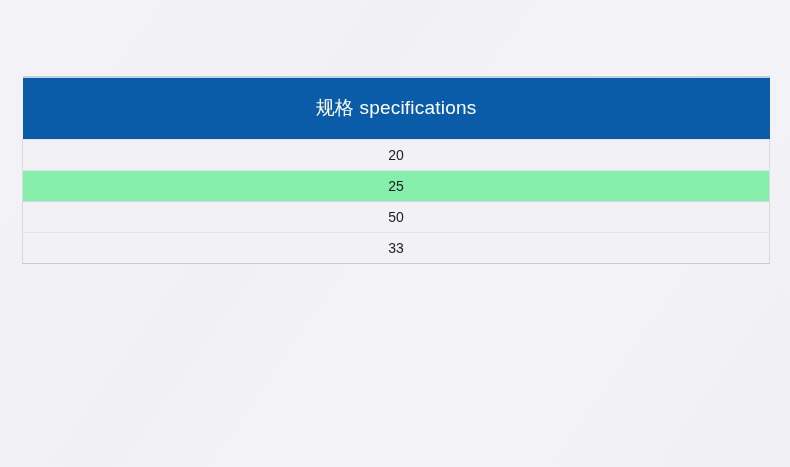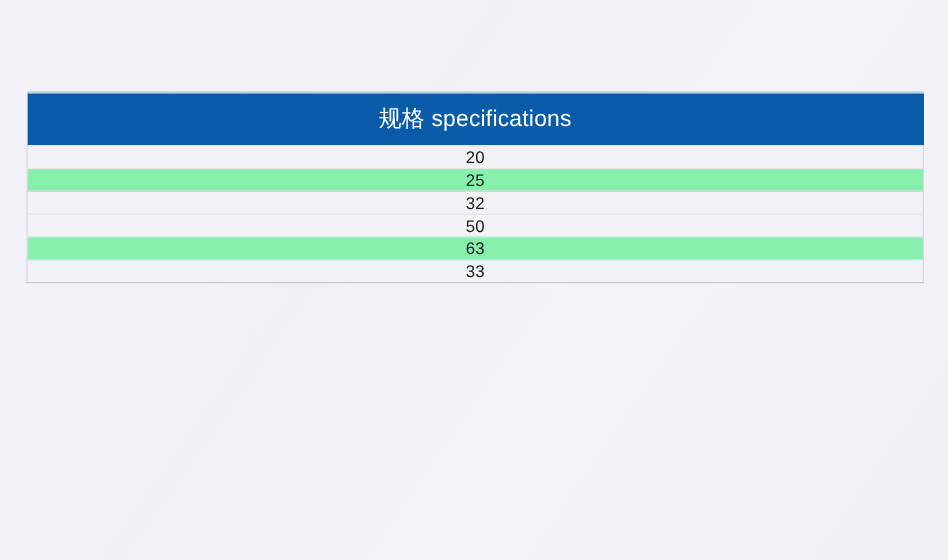--- a/index.html
+++ b/index.html
@@ -31,35 +31,35 @@
     width: 748px;
   }
 
   table.spec-table {
     width: 100%;
     border-collapse: collapse;
     table-layout: fixed;
   }
 
   table.spec-table thead th {
-    height: 44px;
+    height: 62px;
     background: #0b5ca8;
     color: #ffffff;
     font-weight: 400;
     font-size: 19px;
     letter-spacing: 0.2px;
     text-align: center;
     vertical-align: middle;
     padding: 0;
     border-top: 2px solid #bdd0e2;
     box-sizing: border-box;
   }
 
   table.spec-table tbody td {
-    height: 19px;
+    height: 31px;
     font-size: 14px;
     color: #1c1c1c;
     text-align: center;
     vertical-align: middle;
     padding: 0;
     border-left: 1px solid #d8d8de;
     border-right: 1px solid #d8d8de;
     box-sizing: border-box;
   }
 
@@ -92,26 +92,20 @@
       </tr>
     </thead>
     <tbody>
       <tr class="row-odd">
         <td>20</td>
       </tr>
       <tr class="row-even">
         <td>25</td>
       </tr>
       <tr class="row-odd">
-        <td>32</td>
-      </tr>
-      <tr class="row-odd">
         <td>50</td>
-      </tr>
-      <tr class="row-even">
-        <td>63</td>
       </tr>
       <tr class="row-odd">
         <td>33</td>
       </tr>
     </tbody>
   </table>
 </div>
 
 </body></html>

